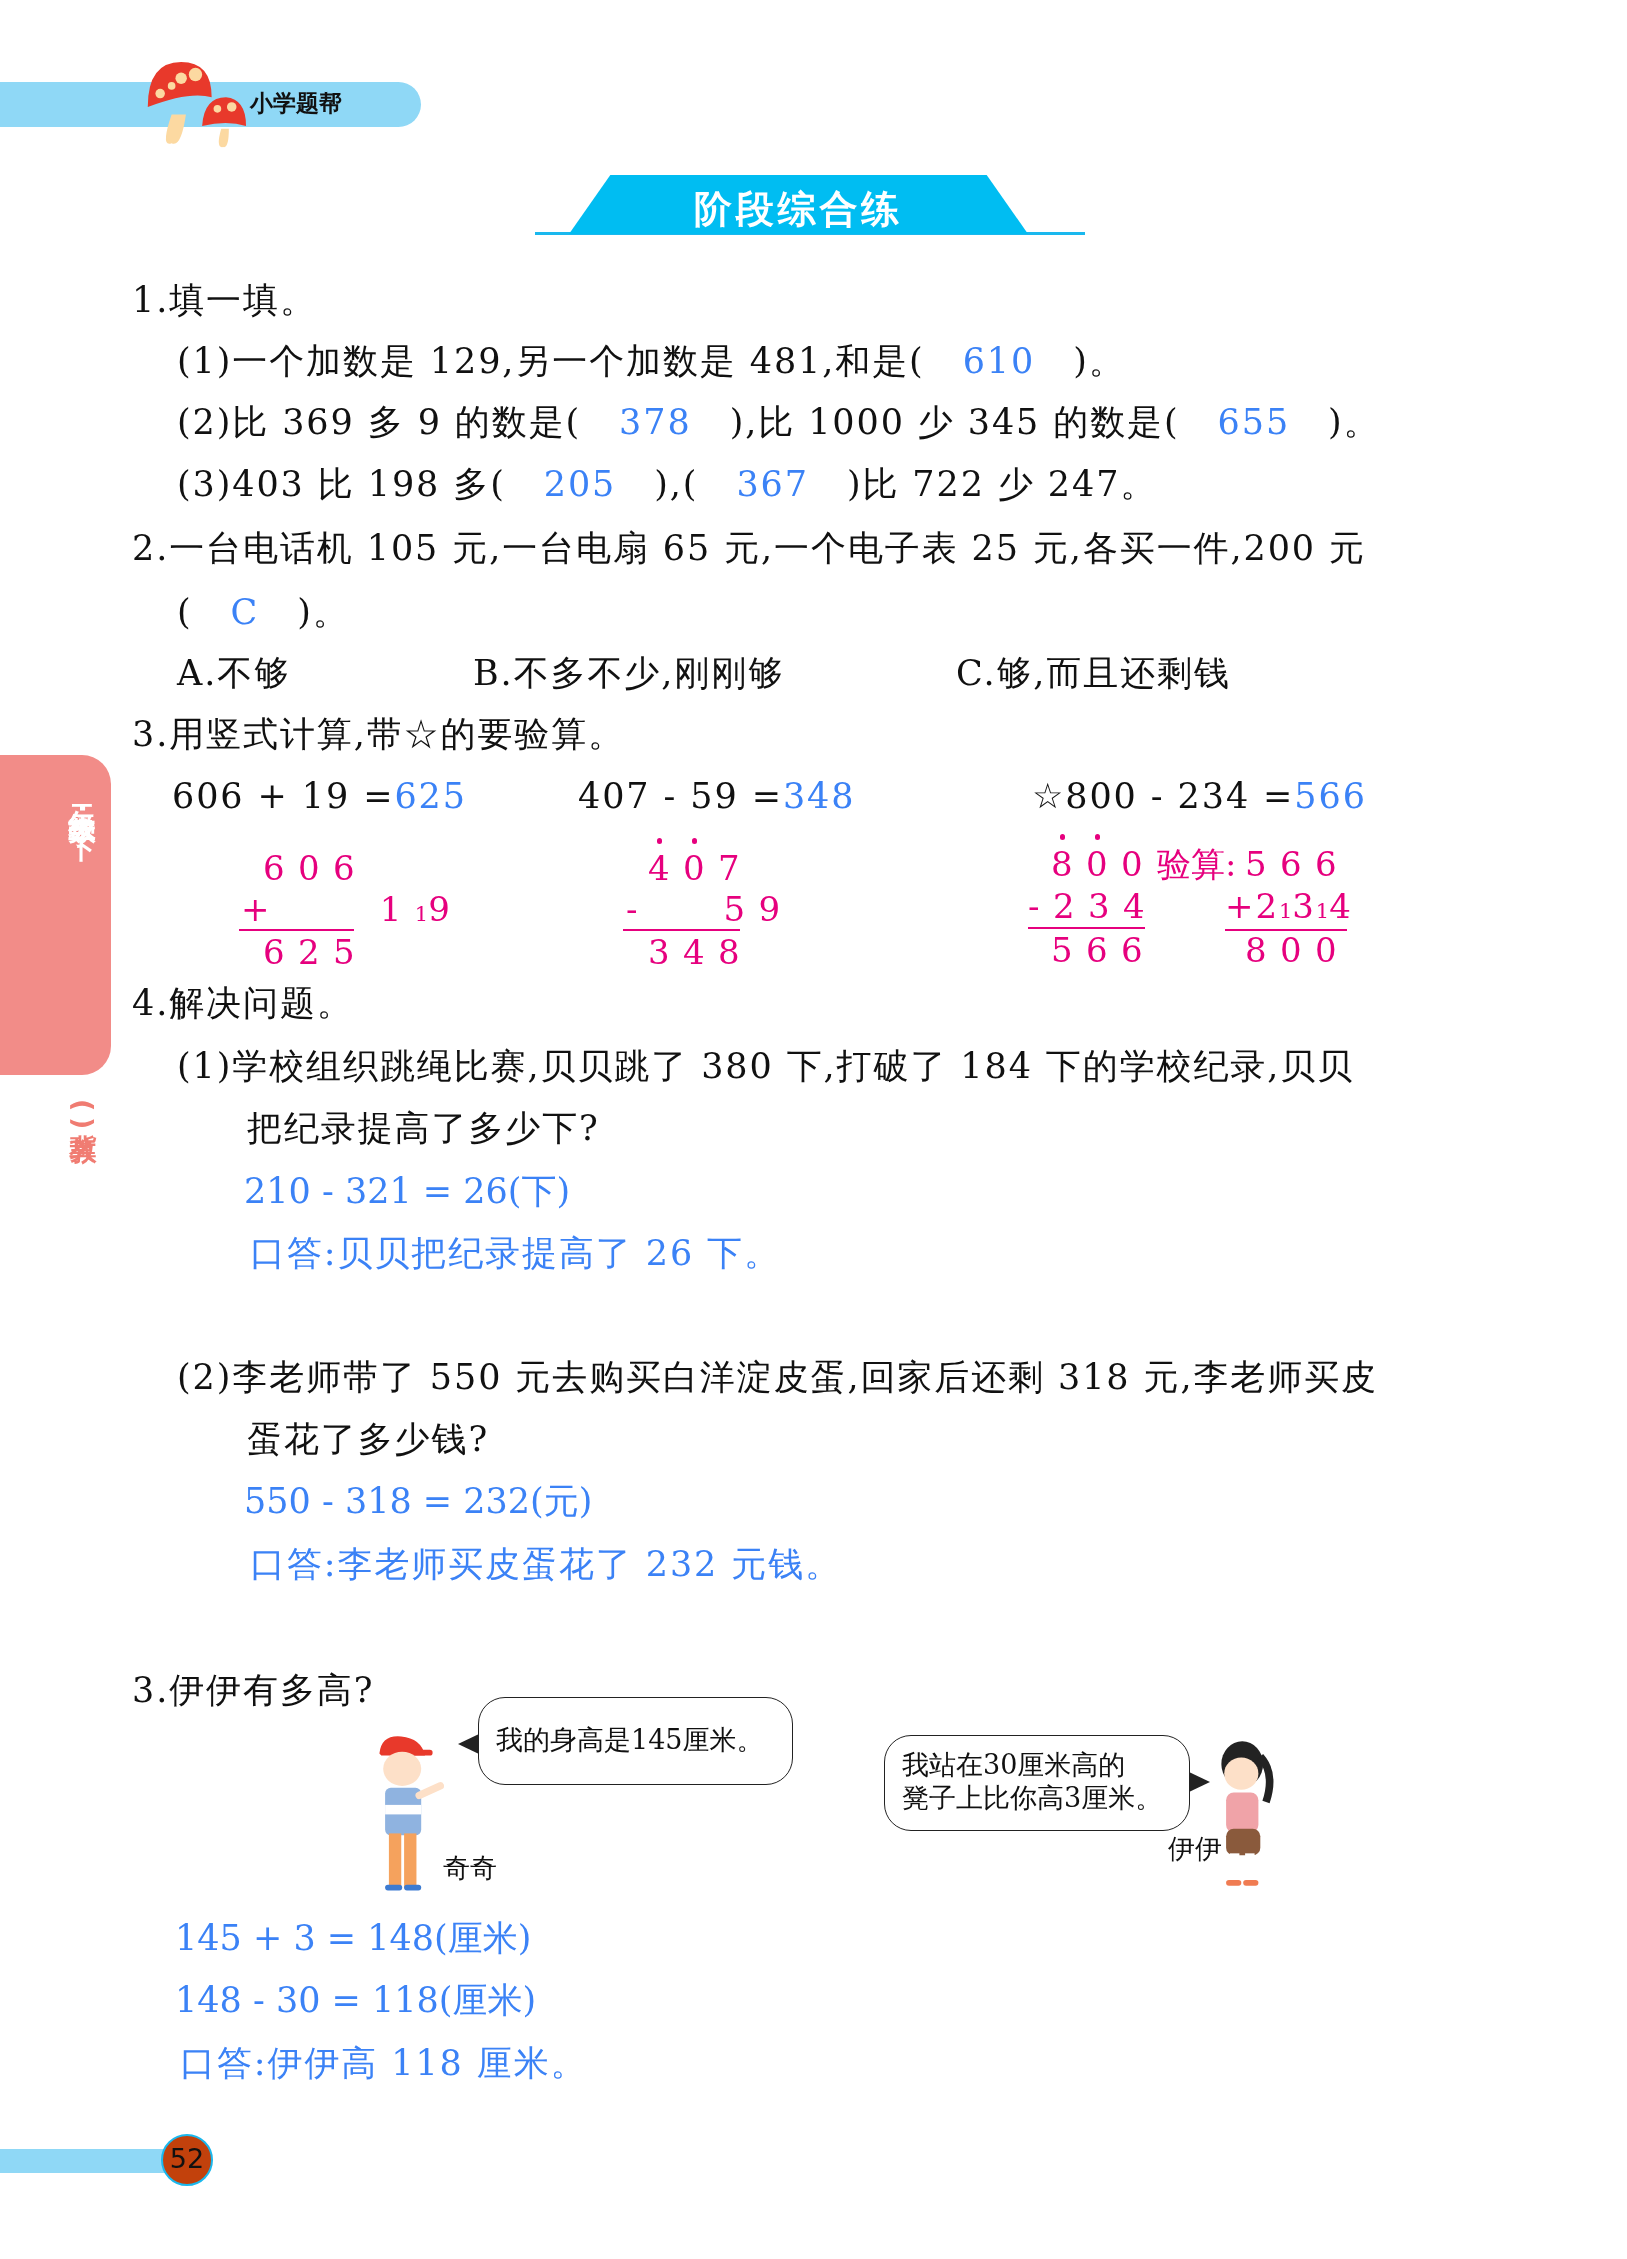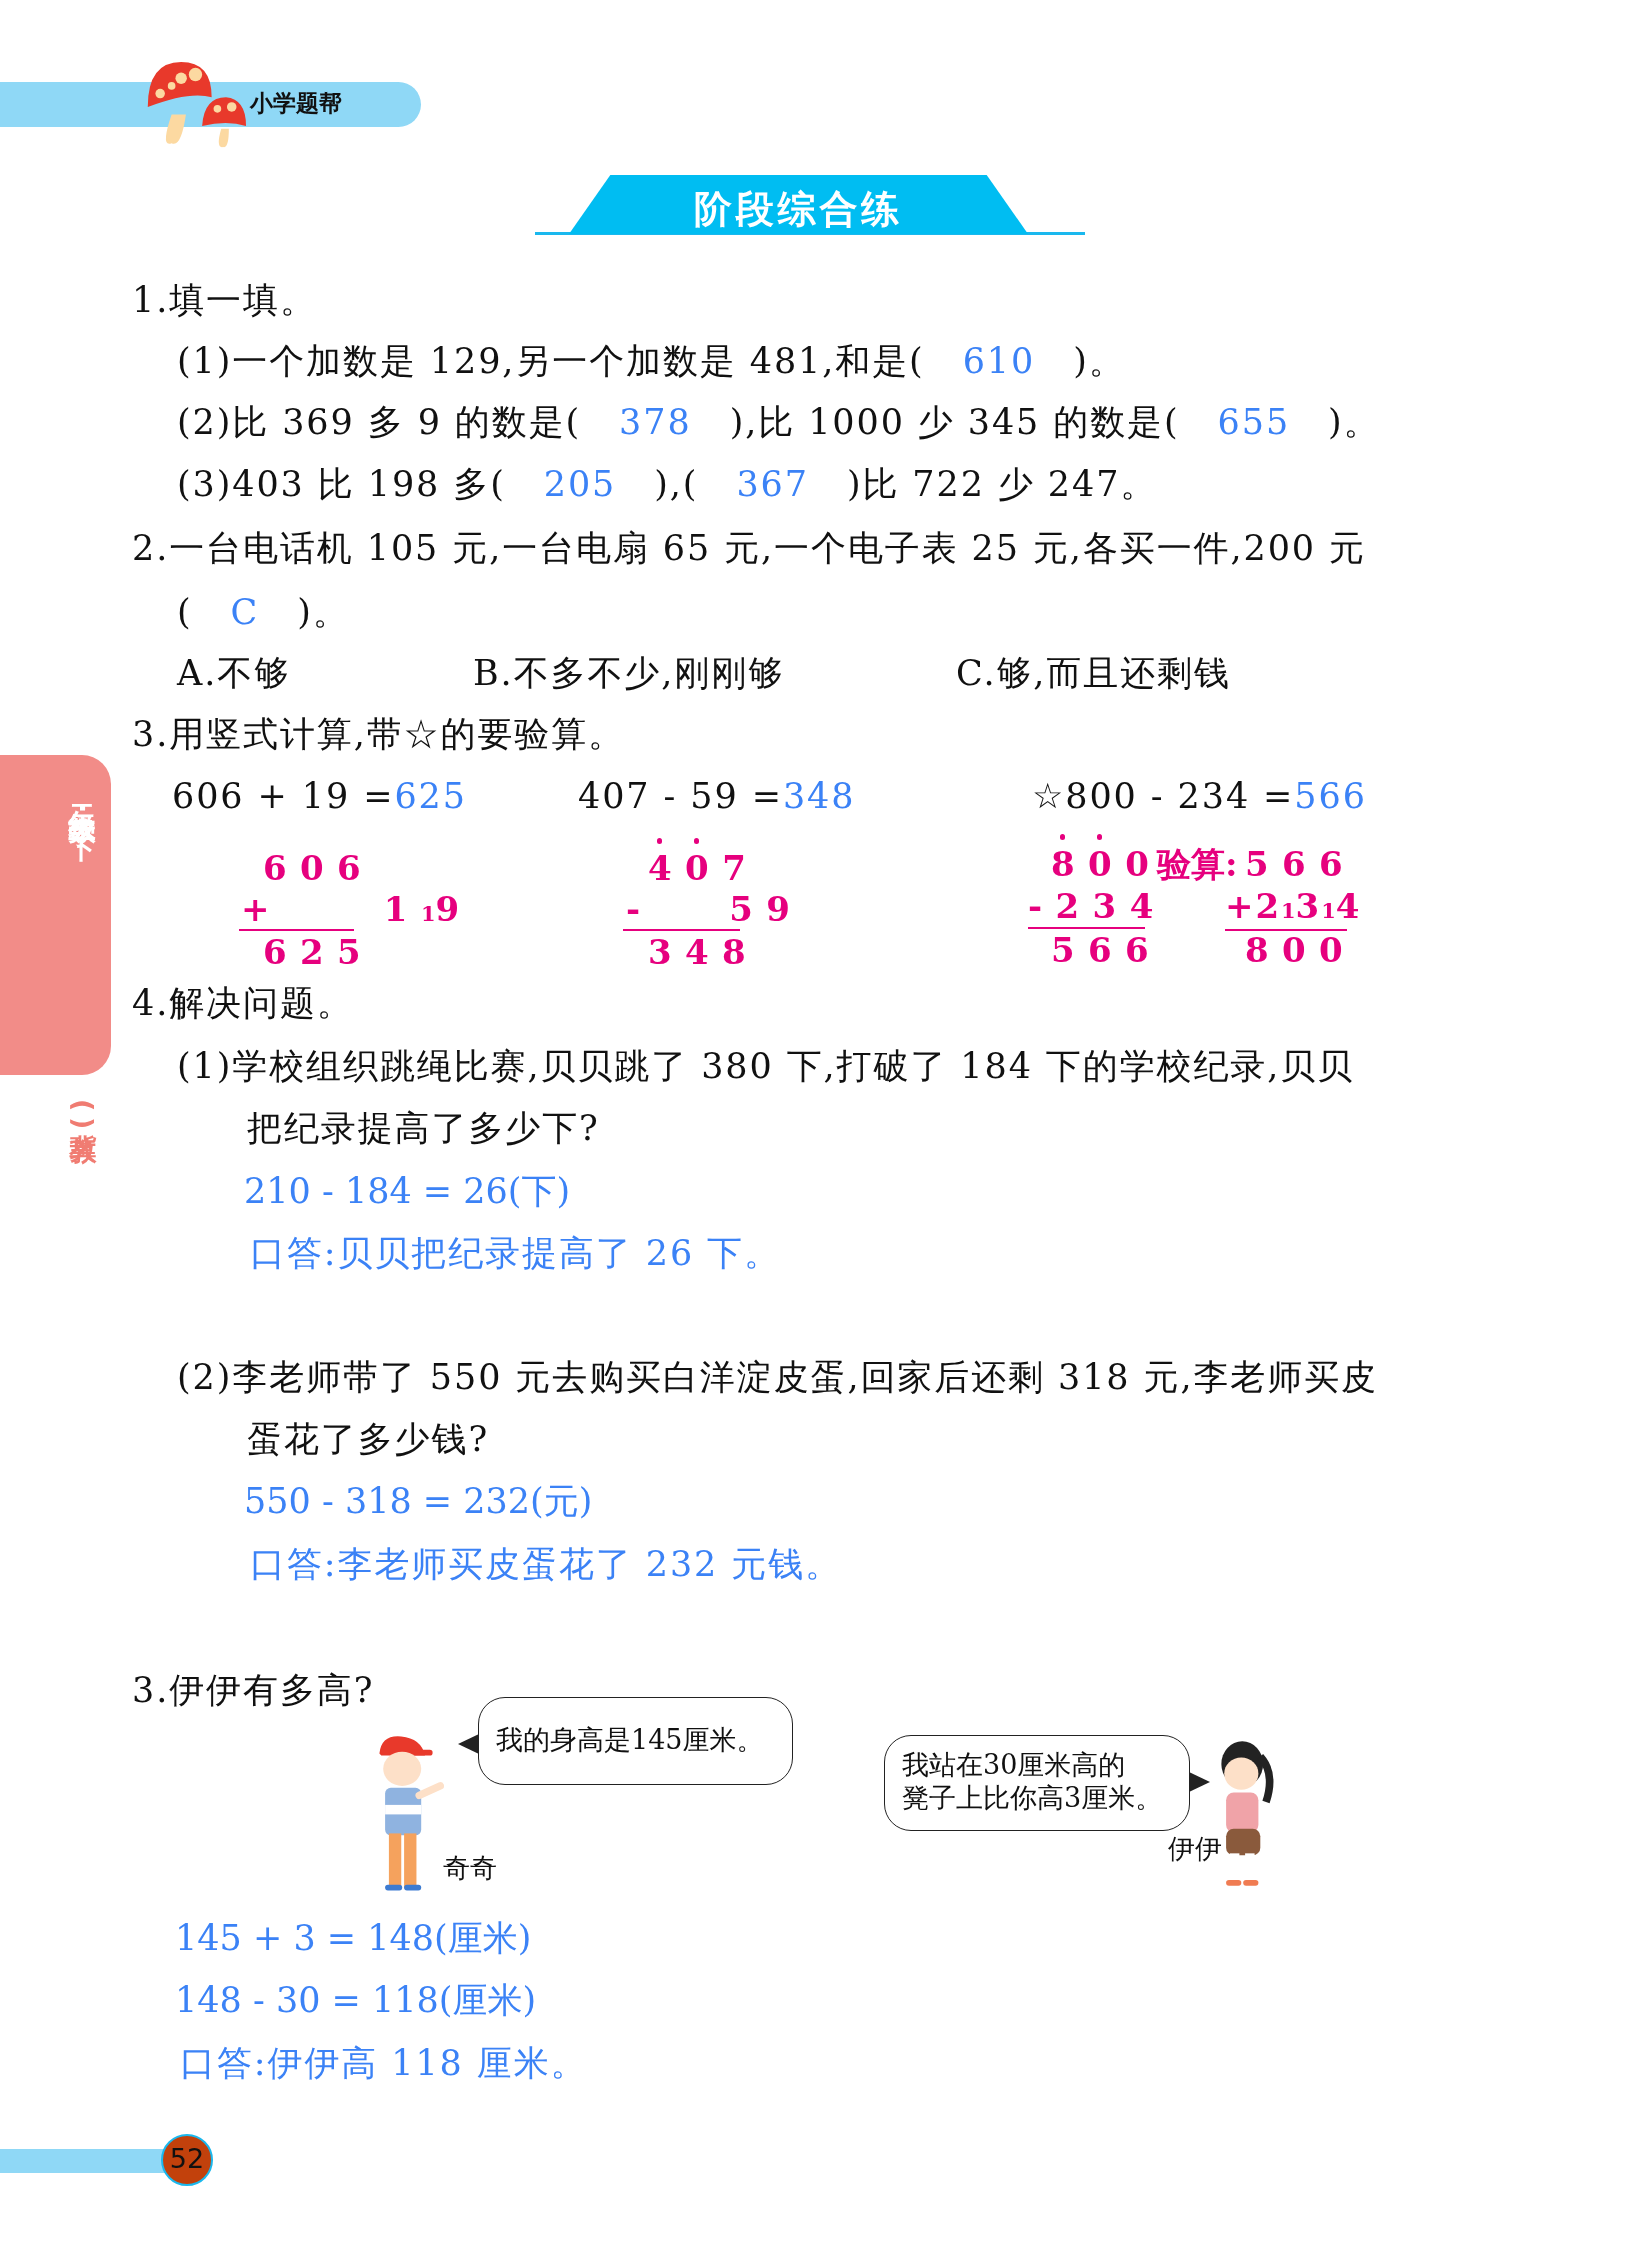--- a/index.html
+++ b/index.html
@@ -17,21 +17,21 @@
                 font-family:"DejaVu Sans","Liberation Sans",sans-serif; font-weight:bold; font-size:38px; letter-spacing:3.8px; }
   .side-tab { left:0; top:755px; width:111px; height:320px; background:#f28c88; border-radius:0 29px 29px 0; }
   .side-text { left:67px; top:784px; width:34px; color:#fff; font-family:"DejaVu Sans","Liberation Sans",sans-serif;
                font-weight:bold; font-size:27px; line-height:38px; text-align:center; writing-mode:vertical-rl; letter-spacing:3.8px; }
   .side-sub { left:67px; top:1099px; width:34px; color:#f07c72; font-family:"DejaVu Sans","Liberation Sans",sans-serif;
               font-weight:bold; font-size:27px; writing-mode:vertical-rl; letter-spacing:1.9px; }
   .footer-band { left:0; top:2149px; width:167px; height:24px; background:#8fd8f6; }
   .page-circle { left:161px; top:2134px; width:52px; height:52px; border:2.9px solid #1ab8ee; border-radius:50%;
                  background:#c2410c; box-sizing:border-box; text-align:center; line-height:46px;
                  font-family:"DejaVu Sans","Liberation Sans",sans-serif; font-size:27px; }
-  .vc { font-family:"DejaVu Serif","Liberation Serif",serif; font-weight:bold; font-size:34px; color:#e6007e;
+  .vc { font-family:"DejaVu Serif","Liberation Serif",serif; font-weight:normal; font-size:34px; color:#e6007e;
         letter-spacing:13.4px; line-height:1; white-space:pre; }
   .vline { height:1.9px; background:#e6007e; }
   .small { font-size:21px; letter-spacing:0; }
   .dot { position:relative; }
   .dot::before { content:""; position:absolute; left:8.6px; top:-9.6px; width:5.7px; height:5.7px; border-radius:50%; background:#e6007e; }
   .bubble { border:1.9px solid #222; border-radius:27px; background:#fff; font-size:27px; line-height:32.5px;
             padding:13.4px 17px; box-sizing:border-box; font-family:"DejaVu Serif","Liberation Serif",serif; }
   .tail-l::before { content:""; position:absolute; left:-21px; top:36px; border:10.5px solid transparent; border-right:21px solid #222; border-left:none; }
   .tail-r::after { content:""; position:absolute; right:-21px; top:36px; border:10.5px solid transparent; border-left:21px solid #222; border-right:none; }
   .name-lbl { font-size:27px; font-family:"DejaVu Serif","Liberation Serif",serif; }
@@ -102,21 +102,21 @@
 <div class="abs vc" style="left:1028px;top:889px"><span>-</span><span>234</span></div>
 <div class="abs vc" style="left:1225px;top:889px;letter-spacing:1.9px"><span>+</span><span>2</span><span class="small">1</span><span>3</span><span class="small">1</span><span>4</span></div>
 <div class="abs vline" style="left:1028px;top:927px;width:117px"></div>
 <div class="abs vline" style="left:1225px;top:929px;width:122px"></div>
 <div class="abs vc" style="left:1051px;top:933px">566</div>
 <div class="abs vc" style="left:1245px;top:933px">800</div>
 
 <div class="abs txt" style="left:132px;top:986px">4.解决问题。</div>
 <div class="abs txt" style="left:177px;top:1049px">(1)学校组织跳绳比赛,贝贝跳了 380 下,打破了 184 下的学校纪录,贝贝</div>
 <div class="abs txt" style="left:247px;top:1111px">把纪录提高了多少下?</div>
-<div class="abs txt pink" style="left:244px;top:1174px;letter-spacing:0">210 - 184 = 26(下)</div>
+<div class="abs txt pink" style="left:244px;top:1174px;letter-spacing:0">210 - 321 = 26(下)</div>
 <div class="abs txt pink" style="left:250px;top:1236px">口答:贝贝把纪录提高了 26 下。</div>
 
 <div class="abs txt" style="left:177px;top:1360px">(2)李老师带了 550 元去购买白洋淀皮蛋,回家后还剩 318 元,李老师买皮</div>
 <div class="abs txt" style="left:247px;top:1422px">蛋花了多少钱?</div>
 <div class="abs txt pink" style="left:244px;top:1484px;letter-spacing:0">550 - 318 = 232(元)</div>
 <div class="abs txt pink" style="left:250px;top:1547px">口答:李老师买皮蛋花了 232 元钱。</div>
 
 <div class="abs txt" style="left:132px;top:1673px">3.伊伊有多高?</div>
 
 <svg class="abs" style="left:368px;top:1732px" width="76" height="161" viewBox="0 0 80 168">

